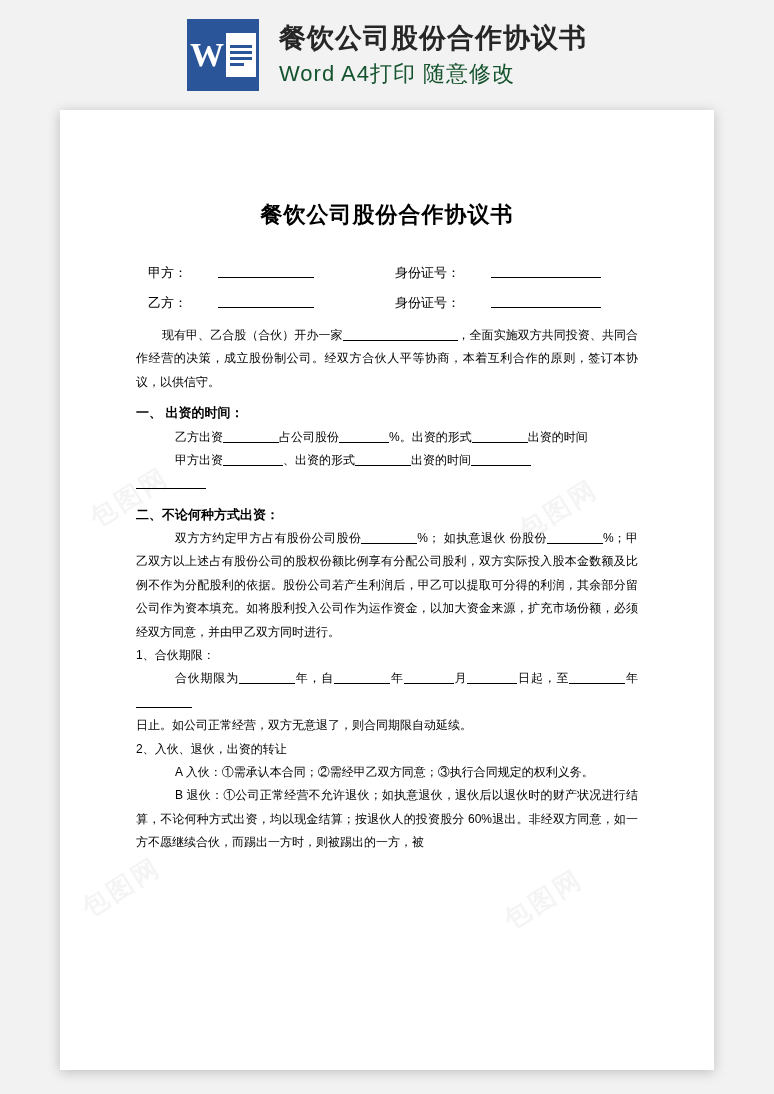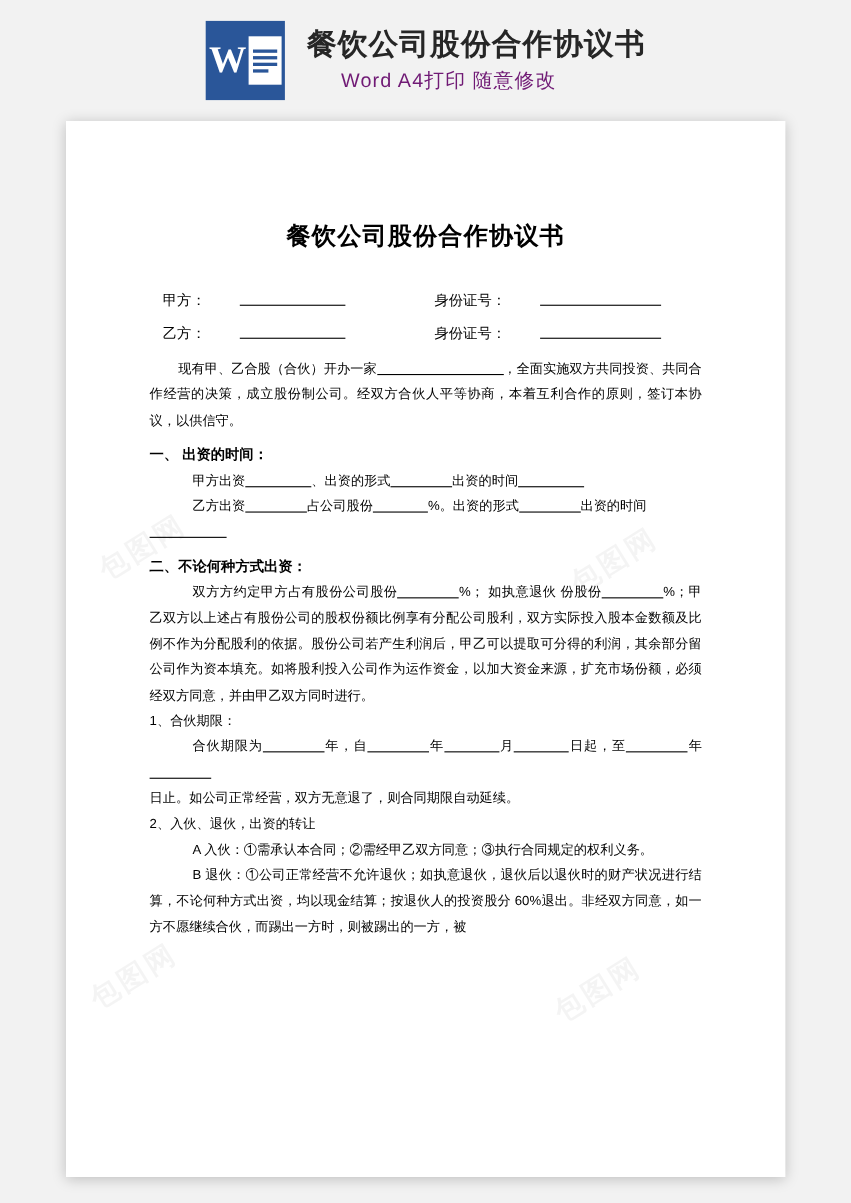--- a/index.html
+++ b/index.html
@@ -66,25 +66,24 @@
     gap: 8px;
   }
   .header-title {
     font-size: 27px;
     font-weight: bold;
     color: #262626;
     letter-spacing: 1px;
     line-height: 1.1;
   }
   .header-sub {
-    font-size: 18px;
-    color: #701a75;
+    font-size: 22px;
+    color: #14532d;
     letter-spacing: 1px;
     line-height: 1.1;
-    margin-left: 31px;
   }
 
   
   .page-wrap {
     display: flex;
     justify-content: center;
   }
   .page {
     position: relative;
     width: 654px;
@@ -219,25 +218,25 @@
         <span class="blank b2"></span>
       </div>
 
       <p class="body indent2 mt6">
         <span>现有甲、乙合股（合伙）开办一家</span><span class="u u115"></span><span>，全面实施双方共同投资、共同合作经营的决策，成立股份制公司。经双方合伙人平等协商，本着互利合作的原则，签订本协议，以供信守。</span>
       </p>
 
       <p class="sec-head">一、  出资的时间：</p>
 
       <p class="body indent3">
+        <span>乙方出资</span><span class="u u56"></span><span>占公司股份</span><span class="u u50"></span><span>%。出资的形式</span><span class="u u56"></span><span>出资的时间</span>
+      </p>
+
+      <p class="body indent3">
         <span>甲方出资</span><span class="u u60"></span><span>、出资的形式</span><span class="u u56"></span><span>出资的时间</span><span class="u u60"></span>
-      </p>
-
-      <p class="body indent3">
-        <span>乙方出资</span><span class="u u56"></span><span>占公司股份</span><span class="u u50"></span><span>%。出资的形式</span><span class="u u56"></span><span>出资的时间</span>
       </p>
       <p class="body">
         <span class="u u70"></span>
       </p>
 
       <p class="sec-head">二、不论何种方式出资：</p>
 
       <p class="body indent3">
         <span>双方方约定甲方占有股份公司股份</span><span class="u u56"></span><span>%；  如执意退伙 份股份</span><span class="u u56"></span><span>%；甲乙双方以上述占有股份公司的股权份额比例享有分配公司股利，双方实际投入股本金数额及比例不作为分配股利的依据。股份公司若产生利润后，甲乙可以提取可分得的利润，其余部分留公司作为资本填充。如将股利投入公司作为运作资金，以加大资金来源，扩充市场份额，必须经双方同意，并由甲乙双方同时进行。</span>
       </p>

